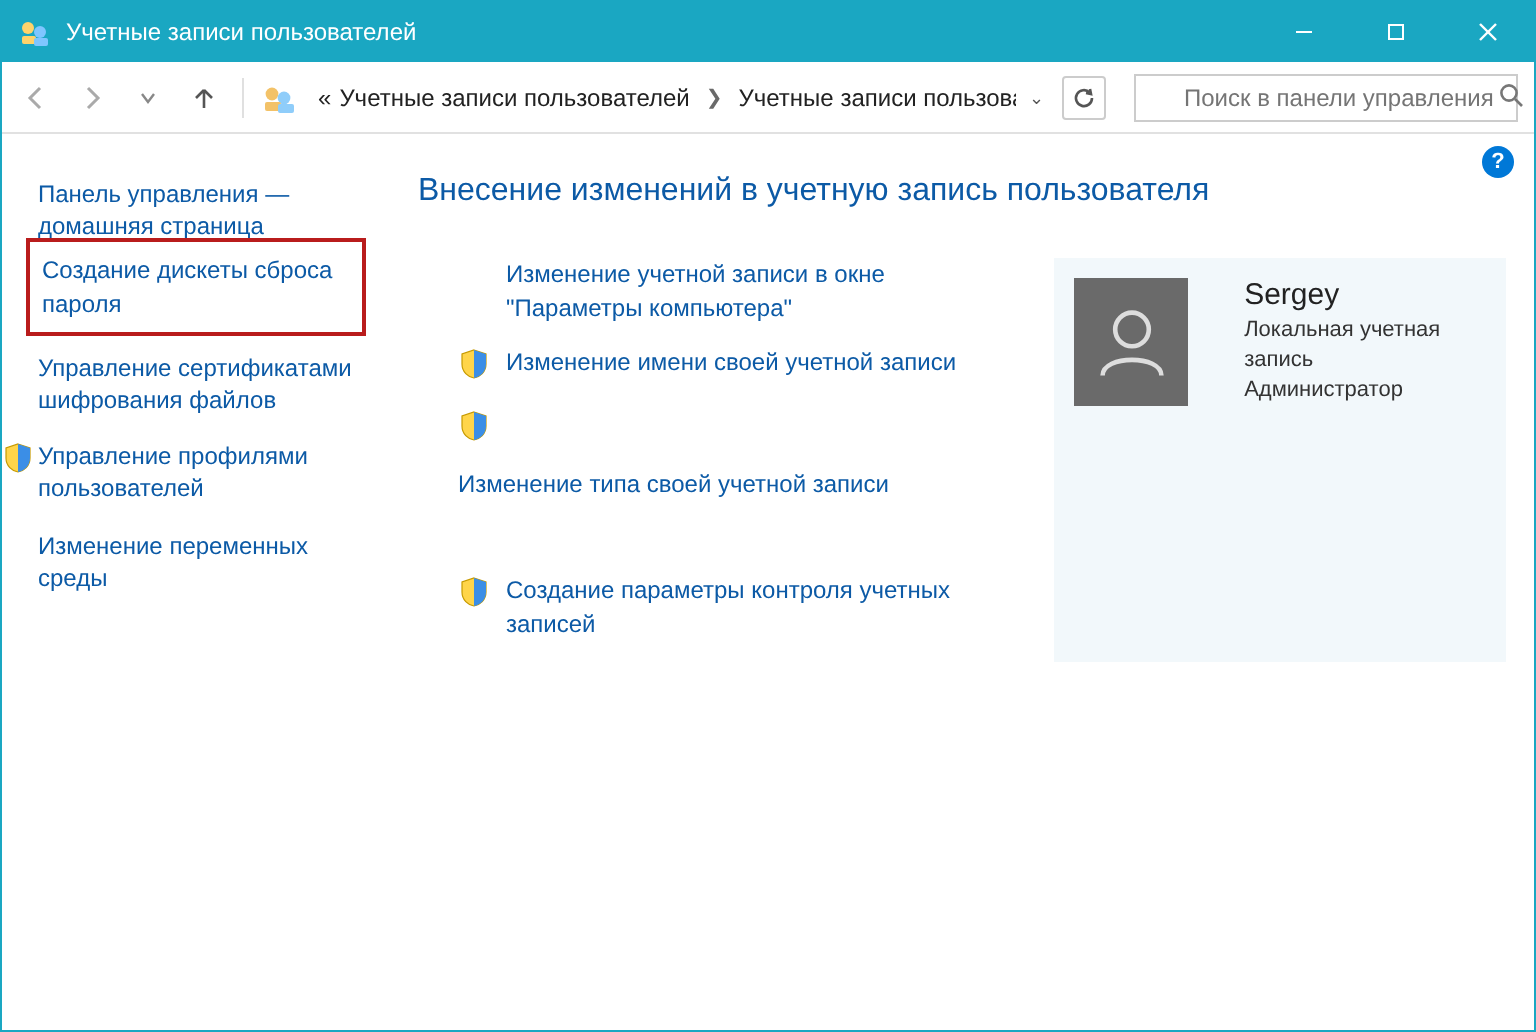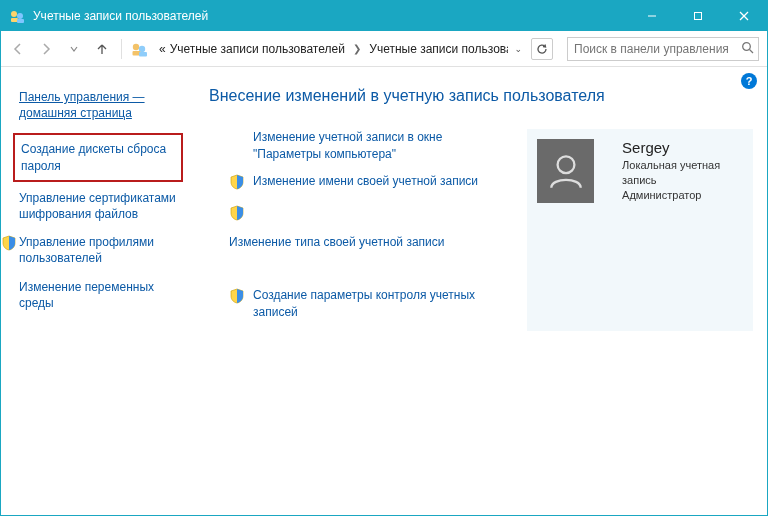--- a/index.html
+++ b/index.html
@@ -15,28 +15,28 @@
   .navbtn { width:26px; height:26px; display:flex; align-items:center; justify-content:center; color:#888; border-radius:2px; }
   .navbtn.enabled { color:#505050; }
   .sep { width:1px; height:20px; background:#e0e0e0; margin:0 4px; }
   .crumb-icon { width:18px; height:18px; margin:0 4px 0 2px; }
   .crumbs { display:flex; align-items:center; flex:1; height:24px; border:1px solid transparent; padding:0 2px; overflow:hidden; white-space:nowrap; }
   .crumbs span.txt { padding:0 2px; color:#222; }
   .crumbs .chev { color:#6a6a6a; padding:0 6px; font-size:10px; }
   .crumb-end { display:flex; align-items:center; gap:6px; padding-right:6px; }
   .crumb-end .dd { color:#555; font-size:9px; padding:0 3px; }
   .refresh { width:22px; height:22px; display:flex; align-items:center; justify-content:center; color:#555; border:1px solid #ccc; border-radius:2px; }
-  .searchbox { width:192px; height:24px; border:1px solid #ccc; margin-left:6px; margin-right:4px; display:flex; align-items:center; padding:0 4px; color:#888; background:#fff; }
+  .searchbox { width:192px; height:24px; border:1px solid #ccc; margin-left:6px; margin-right:4px; display:flex; align-items:center; padding:0 22px; color:#888; background:#fff; }
   .searchbox input { border:none; outline:none; flex:1; font-size:12px; color:#222; background:transparent; }
   .searchbox .sicon { color:#666; }
   
   .body { display:flex; height:calc(100% - 66px); position:relative; }
   .help { position:absolute; top:6px; right:10px; width:16px; height:16px; border-radius:50%; background:#0078d7; color:#fff; font-size:11px; font-weight:bold; display:flex; align-items:center; justify-content:center; }
   .sidebar { width:190px; padding:22px 8px 8px 18px; }
-  .cp-home { color:#0c5aa6; font-size:12px; line-height:1.35; margin-bottom:14px; cursor:pointer;text-decoration:underline; }
+  .cp-home { color:#0c5aa6; font-size:12px; line-height:1.35; cursor:pointer; }
   .side-item { color:#0c5aa6; font-size:12px; line-height:1.35; margin-bottom:12px; cursor:pointer; position:relative; padding-left:0; }
   .side-item.shielded { padding-left:0; }
   .side-item .sh { position:absolute; left:-18px; top:1px; }
   .side-item.highlighted { border:2px solid #b91c1c; padding:6px 6px; margin-left:-6px; margin-right:0; margin-bottom:8px; margin-top:-2px; color:#0c5aa6; }
   
   .main { flex:1; padding:20px 14px 10px 18px; }
   h1 { font-size:16px; font-weight:400; color:#0c5aa6; margin:0 0 24px 0; }
   .content-row { display:flex; gap:20px;margin-top:12px; }
   .tasks { flex:1; }
   .task { display:flex; align-items:flex-start; gap:8px; margin-bottom:10px; color:#0c5aa6; font-size:12px; line-height:1.4; cursor:pointer; }

